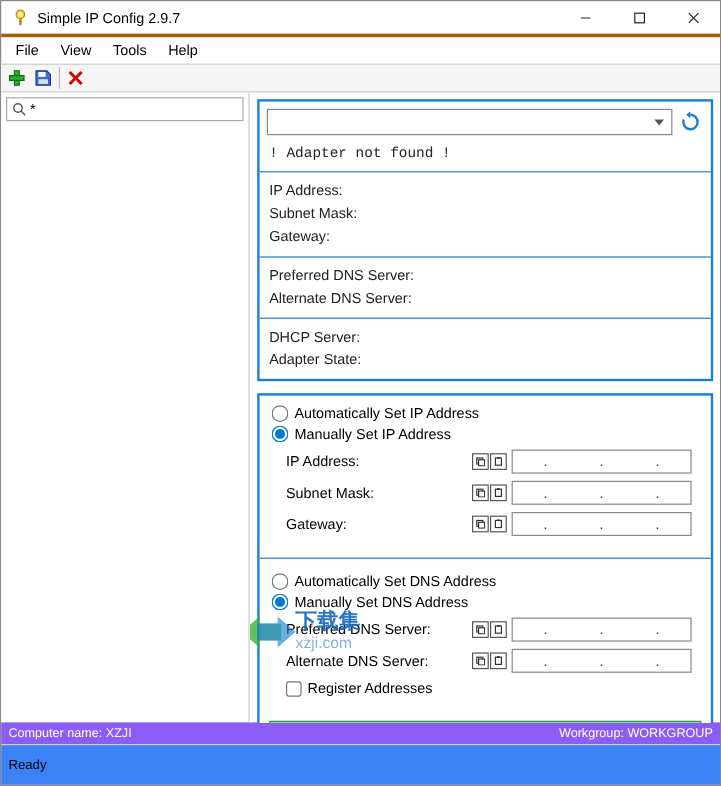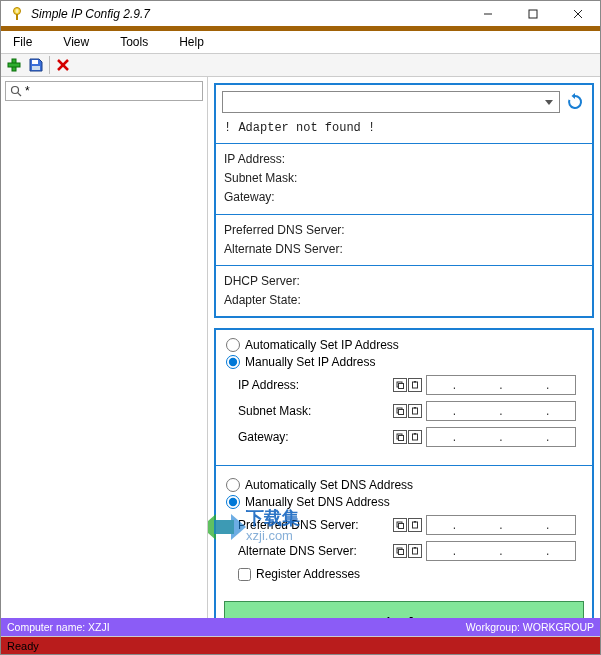--- a/index.html
+++ b/index.html
@@ -1,23 +1,23 @@
 <!DOCTYPE html>
 <html><head>
 <meta charset="utf-8">
 <style>
 * { box-sizing: border-box; margin: 0; padding: 0; }
 body { font-family: "Segoe UI", Tahoma, sans-serif; font-size: 12px; background: #fff; }
 .window { width: 601px; height: 655px; border: 1px solid #888; background: #fff; display: flex; flex-direction: column; }
-.titlebar { height: 30px; display: flex; align-items: center; padding: 0 0 0 8px; border-bottom: 5px solid #a16207; font-style: italic; }
+.titlebar { height: 30px; display: flex; align-items: center; padding: 0 0 0 8px; border-bottom: 3px solid #a16207; }
 .titlebar .app-icon { width: 16px; height: 16px; margin-right: 6px; }
 .titlebar .title { flex: 1; font-size: 12px; }
 .titlebar .btns { display: flex; }
 .titlebar .btn { width: 45px; height: 29px; display: flex; align-items: center; justify-content: center; font-size: 14px; }
-.menubar { height: 22px; display: flex; align-items: center; padding: 0 4px; gap: 15px; }
+.menubar { height: 22px; display: flex; align-items: center; padding: 0 4px; gap: 2px; }
 .menubar .menu { padding: 2px 8px; font-size: 12px; cursor: default; }
 .toolbar { height: 24px; border-top: 1px solid #ccc; border-bottom: 1px solid #ccc; display: flex; align-items: center; padding: 0 4px; gap: 4px; background: #f5f5f5; }
 .toolbar .tbtn { width: 18px; height: 18px; display: flex; align-items: center; justify-content: center; cursor: pointer; }
 .content { flex: 1; display: flex; overflow: hidden; }
 .leftpane { width: 207px; border-right: 1px solid #ccc; padding: 4px; background: #fff; }
 .searchbox { width: 100%; height: 20px; border: 1px solid #aaa; display: flex; align-items: center; padding: 0 4px; }
 .searchbox svg { flex-shrink: 0; }
 .searchbox input { border: none; outline: none; flex: 1; font-size: 12px; margin-left: 3px; }
 .rightpane { flex: 1; padding: 6px; display: flex; flex-direction: column; gap: 10px; overflow-y: auto; }
 .panel { border: 2px solid #1a7fd4; background: #fff; }
@@ -34,21 +34,21 @@
 .field-row { display: flex; align-items: center; margin: 6px 0 6px 12px; }
 .field-label { width: 155px; font-size: 12px; }
 .icon-pair { display: flex; gap: 1px; margin-right: 4px; }
 .mini-icon { width: 14px; height: 14px; border: 1px solid #555; cursor: pointer; display: flex; align-items: center; justify-content: center; }
 .ip-input { width: 150px; height: 20px; border: 1px solid #888; display: flex; align-items: center; justify-content: space-around; font-size: 12px; color: #999; padding: 0 4px; }
 .ip-dot { color: #333; }
 .divider { border-top: 1px solid #1a7fd4; margin: 4px 0; }
 .check-row { display: flex; align-items: center; gap: 5px; margin: 6px 0 8px 12px; }
 .apply-btn { margin: 4px 8px 8px; height: 42px; background: #82e699; border: 1px solid #3a9050; display: flex; align-items: center; justify-content: center; font-family: "Courier New", monospace; font-size: 13px; cursor: pointer; }
 .footer1 { height: 18px; background: #8b5cf6; color: #fff; display: flex; align-items: center; justify-content: space-between; padding: 0 6px; font-size: 10.5px; }
-.footer2 { height: 18px; background: #b91c1c; border-top: 1px solid #ccc; display: flex; align-items: center; padding: 0 6px; font-size: 11px; }
+.footer2 { height: 34px; background: #3b82f6; border-top: 1px solid #ccc; display: flex; align-items: center; padding: 0 6px; font-size: 11px; }
 .watermark { position: absolute; pointer-events: none; opacity: 0.9; }
 </style>
 </head>
 <body>
 
 <div class="window" style="position:relative;">
 
   <div class="titlebar">
     <span class="app-icon">
       <svg width="16" height="16" viewBox="0 0 16 16">

